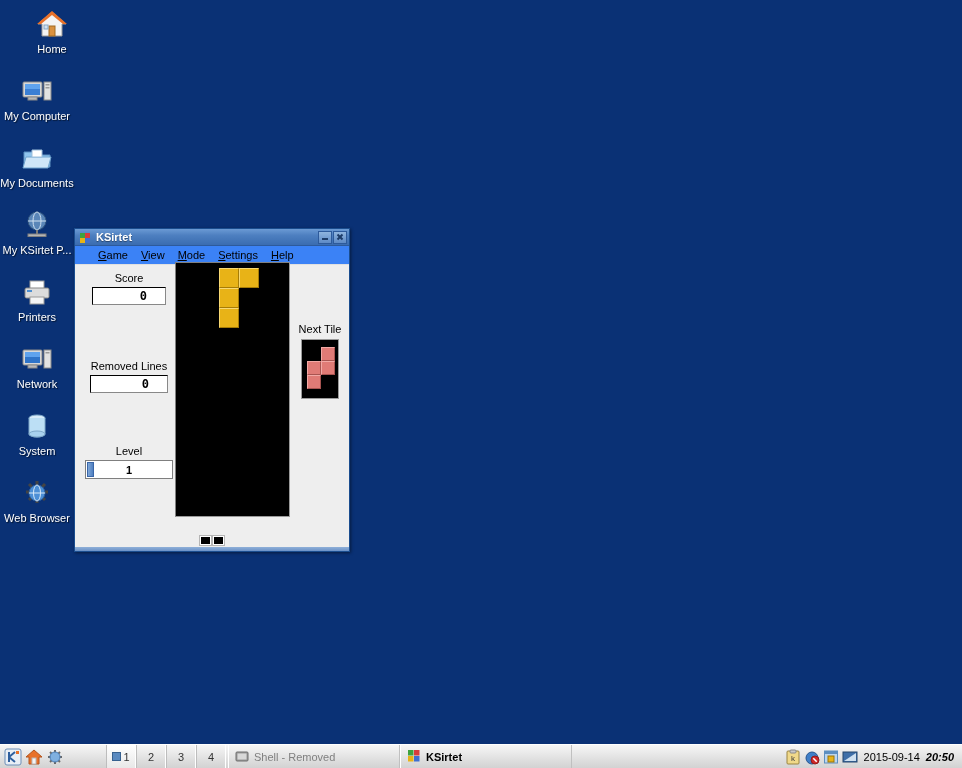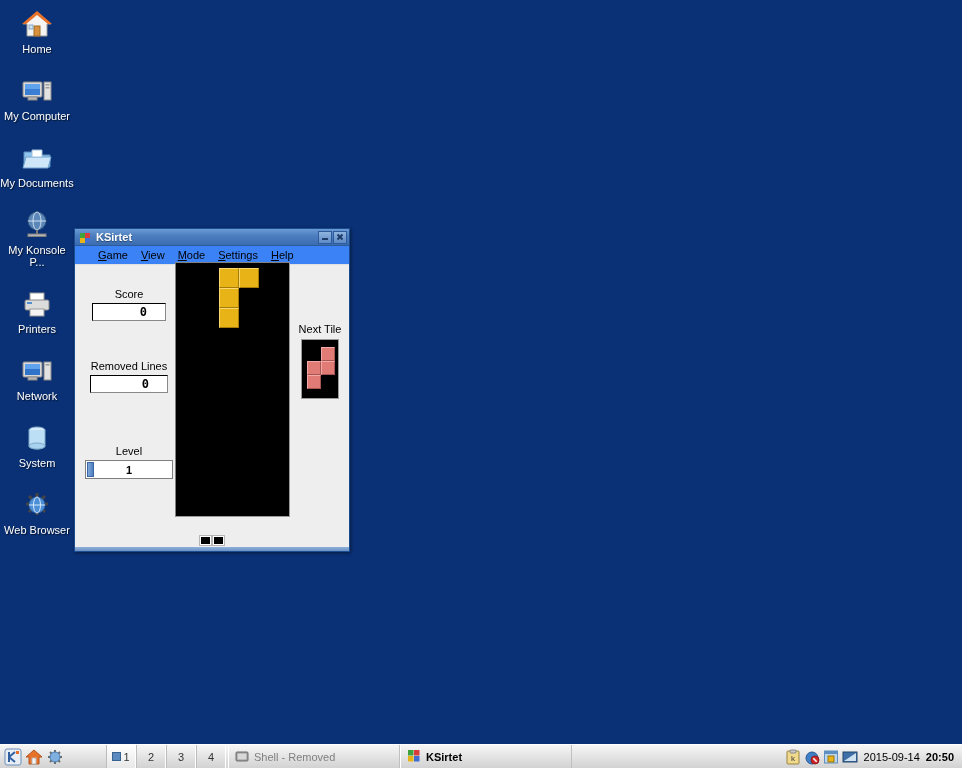--- a/index.html
+++ b/index.html
@@ -121,21 +121,21 @@
     border-bottom-color: #888;
     display: flex;
     align-items: center;
     justify-content: flex-end;
     padding-right: 18px;
     font-family: "DejaVu Sans Mono", monospace;
     font-size: 12px;
     font-weight: bold;
     color: #000;
   }
-  #score-block { position: absolute; left: 15px; top: 23px; width: 74px; }
+  #score-block { position: absolute; left: 15px; top: 7px; width: 74px; }
   #lines-block { position: absolute; left: 13px; top: 95px; width: 78px; }
   #level-block { position: absolute; left: 8px; top: 180px; width: 88px; }
 
   .level-field {
     height: 19px;
     background: #ffffff;
     border: 1px solid #7f7f7f;
     display: flex;
     align-items: center;
     position: relative;
@@ -296,28 +296,28 @@
   }
   .tray-icon { width: 16px; height: 16px; cursor: pointer; }
   #clock {
     display: flex; align-items: center;
     padding-right: 8px;
     color: #000;
     font-size: 11px;
     white-space: nowrap;
   }
   #clock .dt { margin-right: 6px; }
-  #clock .tm { font-weight: bold; }
+  #clock .tm { font-weight: bold; font-style: italic; }
 </style>
 </head>
 <body>
 
 <div id="desktop-icons">
 
-  <div class="desktop-icon" style="margin-top:4px;">
+  <div class="desktop-icon" style="margin-top:4px;margin-left:15px;">
     <span class="ico">
       <svg viewBox="0 0 34 32" width="34" height="32">
         <path d="M17 4 L31 16 L27 16 L27 28 L7 28 L7 16 L3 16 Z" fill="#f4f4f4" stroke="#9a9a9a" stroke-width="1"></path>
         <path d="M17 3 L32 16 L28 16 L17 7 L6 16 L2 16 Z" fill="#e8712a"></path>
         <rect x="14" y="18" width="6" height="10" fill="#d9913f" stroke="#a06a22"></rect>
         <rect x="9" y="17" width="4" height="4" fill="#cfe3f5" stroke="#89a8c4"></rect>
       </svg>
     </span>
     <span class="lbl">Home</span>
   </div>
@@ -351,21 +351,21 @@
   <div class="desktop-icon" style="margin-top:14px;">
     <span class="ico">
       <svg viewBox="0 0 34 32" width="34" height="32">
         <circle cx="17" cy="12" r="9" fill="#5a86b8" stroke="#31557f"></circle>
         <ellipse cx="17" cy="12" rx="4" ry="9" fill="none" stroke="#cfe0f0" stroke-width="1"></ellipse>
         <line x1="8" y1="12" x2="26" y2="12" stroke="#cfe0f0"></line>
         <line x1="17" y1="21" x2="17" y2="25" stroke="#7a7a7a" stroke-width="2"></line>
         <rect x="8" y="25" width="18" height="2.5" fill="#b5b5b5" stroke="#808080"></rect>
       </svg>
     </span>
-    <span class="lbl">My Konsole P...</span>
+    <span class="lbl">My KSirtet P...</span>
   </div>
 
   <div class="desktop-icon" style="margin-top:14px;">
     <span class="ico">
       <svg viewBox="0 0 34 32" width="34" height="32">
         <rect x="10" y="5" width="14" height="8" fill="#ffffff" stroke="#9a9a9a"></rect>
         <rect x="5" y="12" width="24" height="10" rx="1.5" fill="#dcdcdc" stroke="#878787"></rect>
         <rect x="7" y="14" width="5" height="2" fill="#4f8fd0"></rect>
         <rect x="10" y="21" width="14" height="7" fill="#f4f4f4" stroke="#9a9a9a"></rect>
       </svg>

